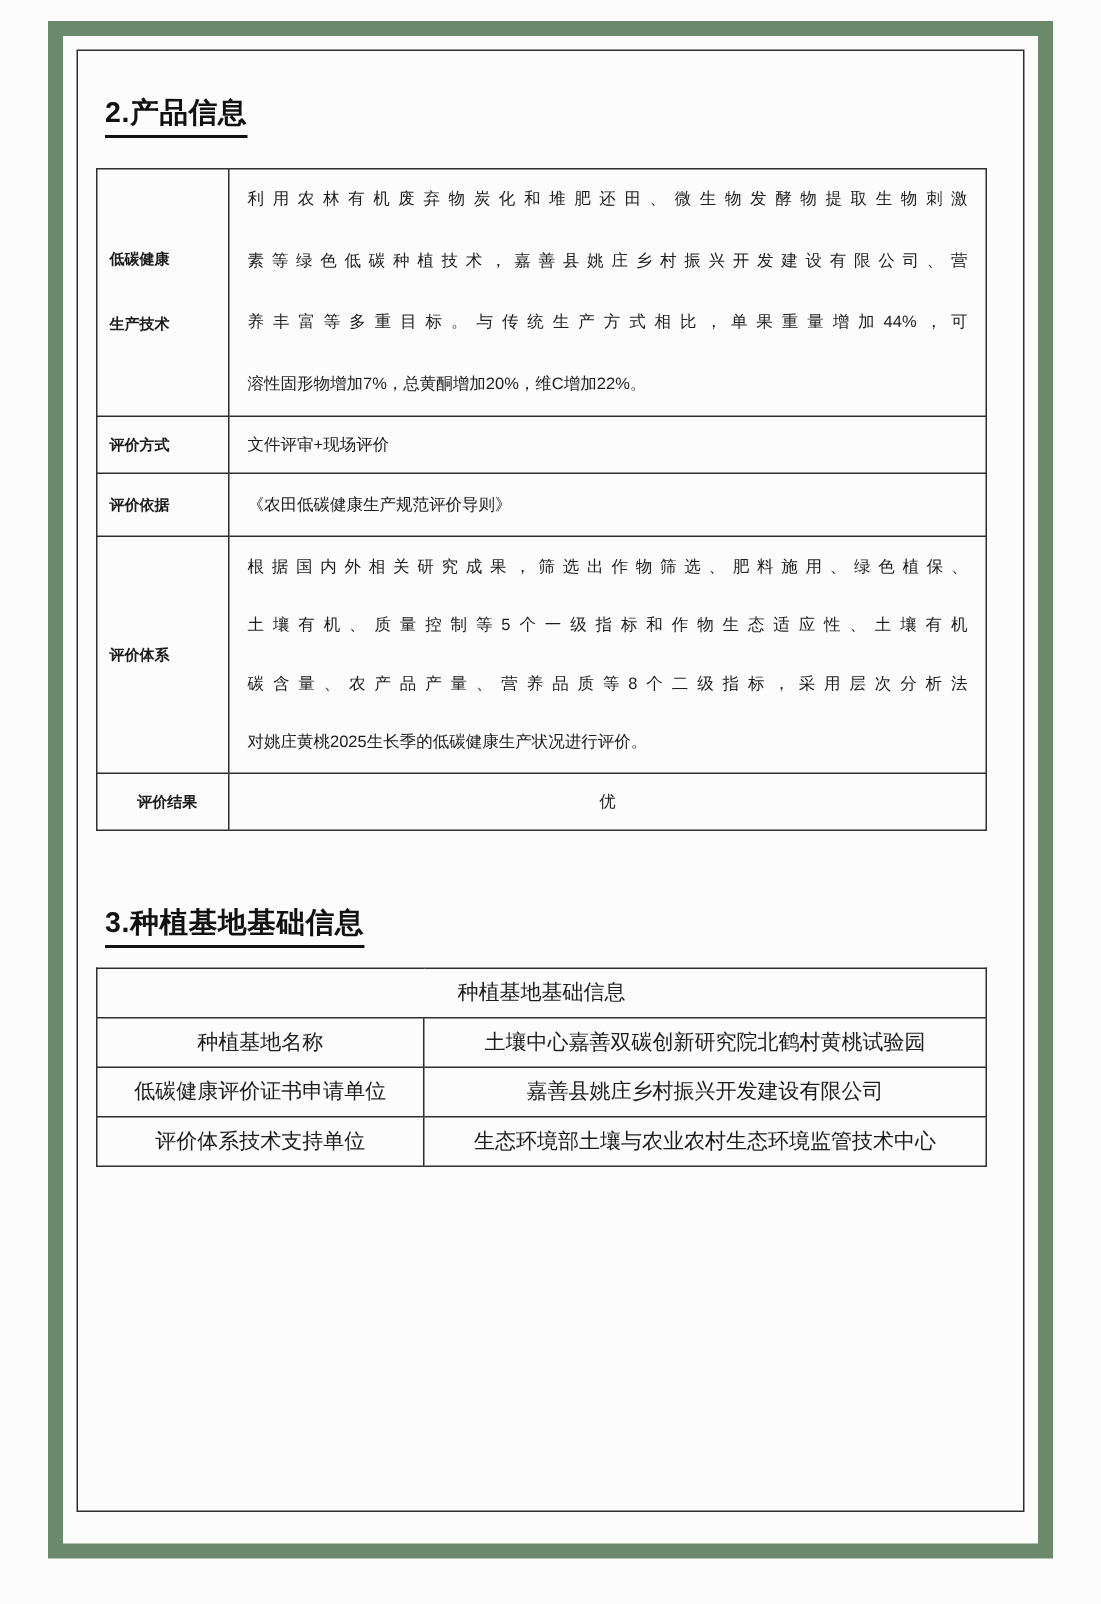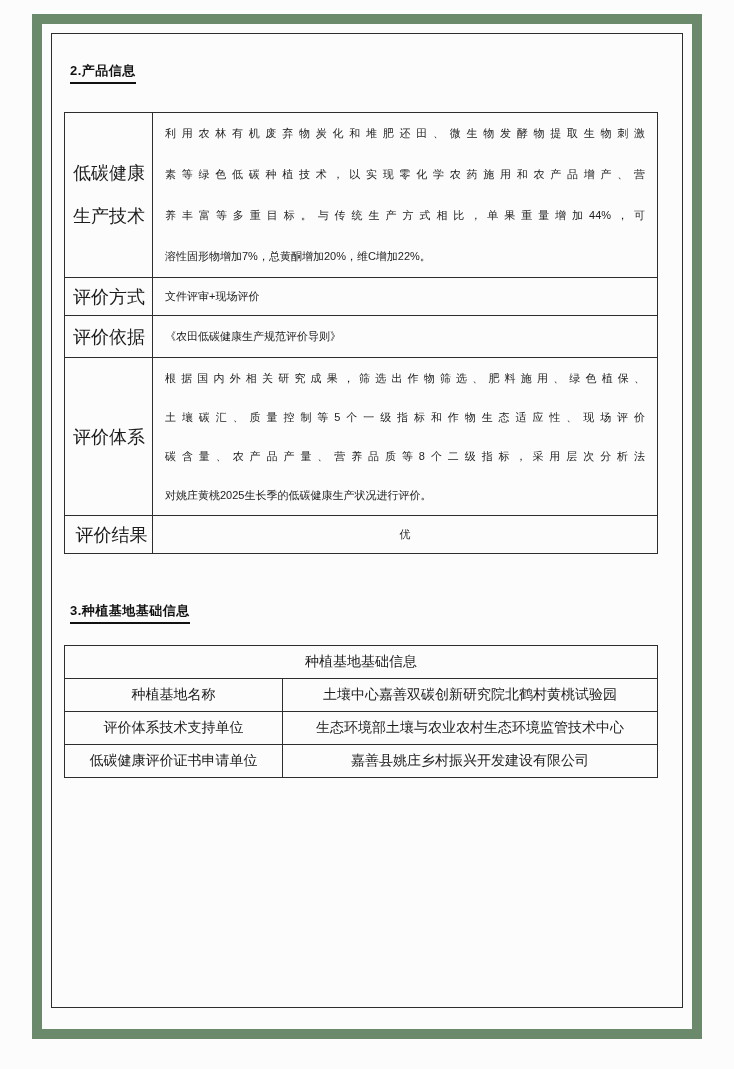--- a/index.html
+++ b/index.html
@@ -18,32 +18,32 @@
     border: 10px solid #6b8a6b;
   }
   .inner-frame {
     position: absolute; left: 51px; top: 33px;
     width: 630px; height: 973px;
     border: 1.5px solid #2e2e2e;
   }
   
   .sec-title {
     position: absolute; left: 70px;
-    font-size: 13px; font-weight: bold; color: #111;
+    font-size: 19px; font-weight: bold; color: #111;
     letter-spacing: 0.5px;
   }
   .sec-title .u { border-bottom: 2px solid #111; padding-bottom: 2px; display: inline-block; }
   .title-2 { top: 62px; }
   .title-3 { top: 602px; }
   
   table { border-collapse: collapse; table-layout: fixed; position: absolute; background: transparent; }
   td { border: 1.5px solid #2e2e2e; vertical-align: middle; }
   .t1 { left: 64px; top: 112px; width: 594px; }
   .t1 col.c1 { width: 88px; }
-  .t1 .lbl { font-size: 18px; padding: 0 2px 0 8px; }
+  .t1 .lbl { font-size: 10px; padding: 0 2px 0 8px; font-weight: bold; }
   .t1 .lbl .pre { white-space: pre-line; line-height: 43px; }
   .t1 .val { font-size: 11px; padding: 0 12px; }
   .t1 .r0 { height: 165px; }
   .t1 .r1 { height: 38px; }
   .t1 .r2 { height: 42px; }
   .t1 .r3 { height: 158px; }
   .t1 .r4 { height: 38px; text-align: center; }
   .line { line-height: 41px; }
   .r3 .line { line-height: 39px; }
   .j { text-align: justify; text-align-last: justify; }
@@ -71,38 +71,38 @@
         <col>
       </colgroup>
     <tbody>
         <tr class="r0">
       <td class="lbl">
         <div class="pre">低碳健康
 生产技术</div>
       </td>
       <td class="val">
         <div class="line j">利用农林有机废弃物炭化和堆肥还田、微生物发酵物提取生物刺激</div>
-        <div class="line j">素等绿色低碳种植技术，以实现零化学农药施用和农产品增产、营</div>
+        <div class="line j">素等绿色低碳种植技术，嘉善县姚庄乡村振兴开发建设有限公司、营</div>
         <div class="line j">养丰富等多重目标。与传统生产方式相比，单果重量增加44%，可</div>
         <div class="line">溶性固形物增加7%，总黄酮增加20%，维C增加22%。</div>
       </td>
     </tr>
     <tr class="r1">
       <td class="lbl">评价方式</td>
       <td class="val">文件评审+现场评价</td>
     </tr>
     <tr class="r2">
       <td class="lbl">评价依据</td>
       <td class="val">《农田低碳健康生产规范评价导则》</td>
     </tr>
     <tr class="r3">
       <td class="lbl">评价体系</td>
       <td class="val">
         <div class="line j">根据国内外相关研究成果，筛选出作物筛选、肥料施用、绿色植保、</div>
-        <div class="line j">土壤碳汇、质量控制等5个一级指标和作物生态适应性、现场评价</div>
+        <div class="line j">土壤有机、质量控制等5个一级指标和作物生态适应性、土壤有机</div>
         <div class="line j">碳含量、农产品产量、营养品质等8个二级指标，采用层次分析法</div>
         <div class="line">对姚庄黄桃2025生长季的低碳健康生产状况进行评价。</div>
       </td>
     </tr>
     <tr class="r4">
       <td class="lbl">评价结果</td>
       <td class="val">优</td>
     </tr>
   </tbody>
     </table>
@@ -118,23 +118,23 @@
       </colgroup>
     <tbody>
         <tr class="hrow">
       <td colspan="2">种植基地基础信息</td>
     </tr>
     <tr class="drow">
       <td>种植基地名称</td>
       <td>土壤中心嘉善双碳创新研究院北鹤村黄桃试验园</td>
     </tr>
     <tr class="drow">
+      <td>低碳健康评价证书申请单位</td>
+      <td>嘉善县姚庄乡村振兴开发建设有限公司</td>
+    </tr>
+    <tr class="drow">
       <td>评价体系技术支持单位</td>
       <td>生态环境部土壤与农业农村生态环境监管技术中心</td>
-    </tr>
-    <tr class="drow">
-      <td>低碳健康评价证书申请单位</td>
-      <td>嘉善县姚庄乡村振兴开发建设有限公司</td>
     </tr>
   </tbody>
     </table>
 
 </div>
 
 </body></html>

